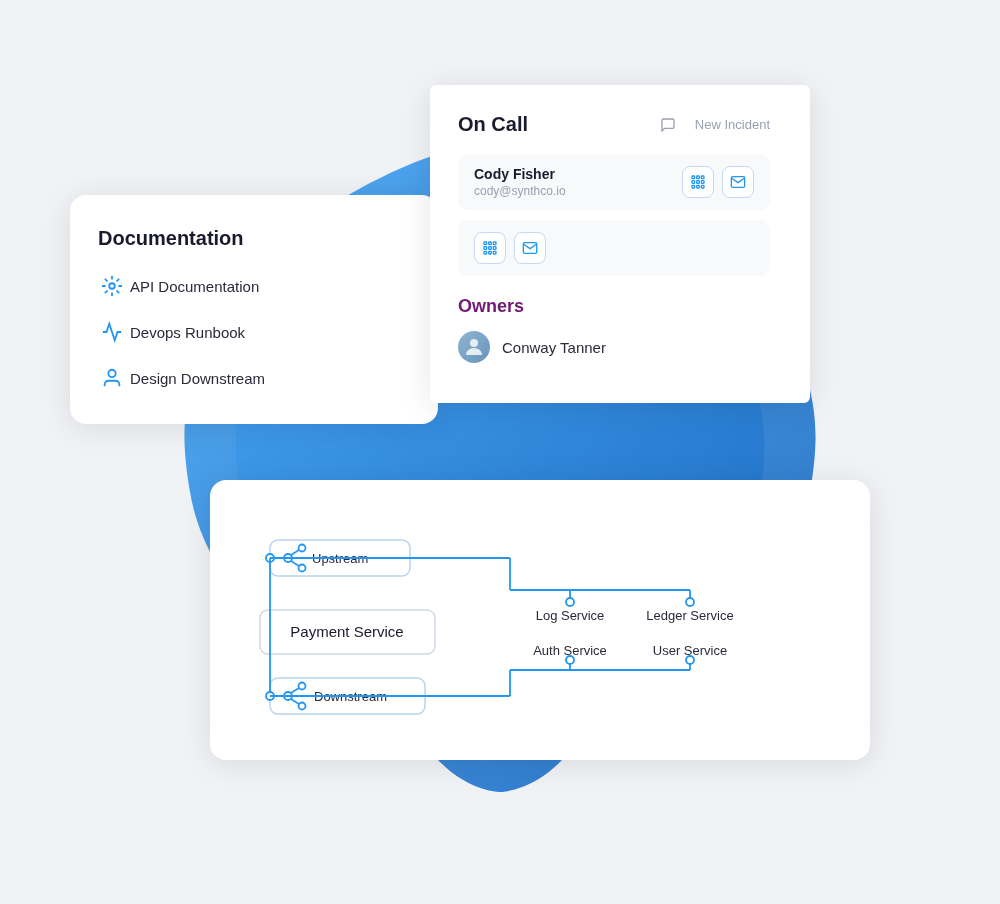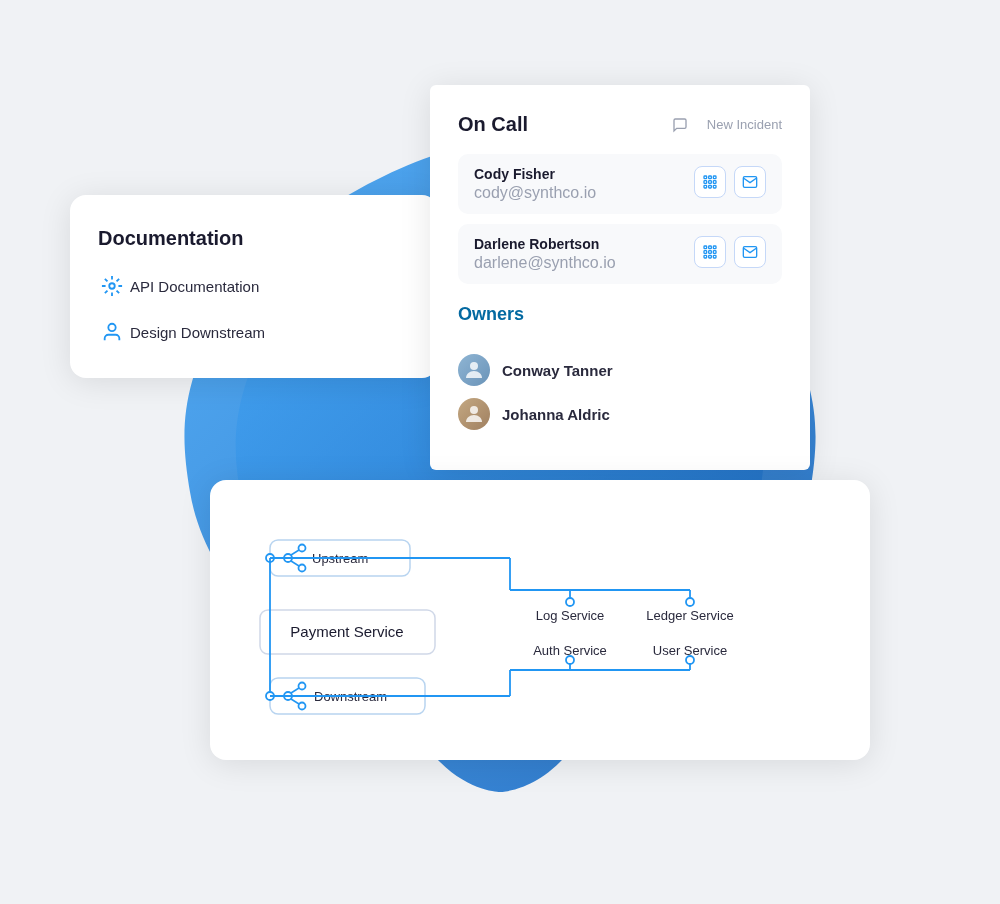--- a/index.html
+++ b/index.html
@@ -77,21 +77,21 @@
     }
 
     
     .oncall-card {
       position: absolute;
       top: 85px;
       left: 430px;
       width: 380px;
       background: #fff;
       border-radius: 6px;
-      padding: 28px 28px 28px 28px;
+      padding: 28px 40px 28px 28px;
       box-shadow: 0 4px 32px rgba(0,0,0,0.10);
     }
 
     .oncall-header {
       display: flex;
       justify-content: space-between;
       align-items: center;
       margin-bottom: 18px;
     }
 
@@ -125,21 +125,21 @@
       justify-content: space-between;
     }
 
     .person-info .name {
       font-size: 14px;
       font-weight: 600;
       color: #1a1a2e;
     }
 
     .person-info .email {
-      font-size: 16px;
+      font-size: 12px;
       color: #9aa0b0;
       margin-top: 2px;
     }
 
     .person-actions {
       display: flex;
       gap: 8px;
     }
 
     .action-btn {
@@ -160,22 +160,22 @@
       height: 16px;
     }
 
     .owners-section {
       margin-top: 20px;
     }
 
     .owners-section h3 {
       font-size: 18px;
       font-weight: 700;
-      color: #0369a1;
-      margin-bottom: 29px;
+      color: #701a75;
+      margin-bottom: 14px;
     }
 
     .owner-row {
       display: flex;
       align-items: center;
       gap: 12px;
       margin-bottom: 12px;
     }
 
     .owner-avatar {
@@ -199,21 +199,21 @@
     }
 
     .owner-avatar svg {
       width: 24px;
       height: 24px;
     }
 
     .owner-name {
       font-size: 15px;
       color: #2a2a3d;
-      font-weight: 700;
+      font-weight: 400;
     }
 
     
     .service-card {
       position: absolute;
       top: 480px;
       left: 210px;
       width: 660px;
       background: #fff;
       border-radius: 16px;
@@ -272,20 +272,28 @@
   <div class="doc-item">
     <div class="doc-icon">
       <svg viewBox="0 0 24 24" fill="none" stroke="currentColor" stroke-width="2">
         <circle cx="12" cy="12" r="3"></circle>
         <path d="M12 1v4M12 19v4M4.22 4.22l2.83 2.83M16.95 16.95l2.83 2.83M1 12h4M19 12h4M4.22 19.78l2.83-2.83M16.95 7.05l2.83-2.83"></path>
       </svg>
     </div>
     <span class="doc-label">API Documentation</span>
   </div>
 
+  <div class="doc-item">
+    <div class="doc-icon">
+      <svg viewBox="0 0 24 24" fill="none" stroke="currentColor" stroke-width="2">
+        <polyline points="22 12 18 12 15 21 9 3 6 12 2 12"></polyline>
+      </svg>
+    </div>
+    <span class="doc-label">Devops Runbook</span>
+  </div>
 
   <div class="doc-item">
     <div class="doc-icon">
       <svg viewBox="0 0 24 24" fill="none" stroke="currentColor" stroke-width="2">
         <path d="M20 21v-2a4 4 0 0 0-4-4H8a4 4 0 0 0-4 4v2"></path>
         <circle cx="12" cy="7" r="4"></circle>
       </svg>
     </div>
     <span class="doc-label">Design Downstream</span>
   </div>
@@ -324,24 +332,20 @@
       <div class="action-btn">
         <svg viewBox="0 0 24 24" fill="none" stroke="currentColor" stroke-width="2">
           <path d="M4 4h16c1.1 0 2 .9 2 2v12c0 1.1-.9 2-2 2H4c-1.1 0-2-.9-2-2V6c0-1.1.9-2 2-2z"></path>
           <polyline points="22,6 12,13 2,6"></polyline>
         </svg>
       </div>
     </div>
   </div>
 
   <div class="person-row">
-    <div class="person-info">
-      <div class="name">Darlene Robertson</div>
-      <div class="email">darlene@synthco.io</div>
-    </div>
     <div class="person-actions">
       <div class="action-btn">
         <svg viewBox="0 0 24 24" fill="none" stroke="currentColor" stroke-width="2">
           <rect x="3" y="3" width="4" height="4" rx="1"></rect>
           <rect x="10" y="3" width="4" height="4" rx="1"></rect>
           <rect x="17" y="3" width="4" height="4" rx="1"></rect>
           <rect x="3" y="10" width="4" height="4" rx="1"></rect>
           <rect x="10" y="10" width="4" height="4" rx="1"></rect>
           <rect x="17" y="10" width="4" height="4" rx="1"></rect>
           <rect x="3" y="17" width="4" height="4" rx="1"></rect>
@@ -364,29 +368,20 @@
     <div class="owner-row">
       <div class="owner-avatar avatar-conway">
         <svg viewBox="0 0 24 24" fill="rgba(255,255,255,0.8)">
           <circle cx="12" cy="8" r="4"></circle>
           <path d="M4 20c0-4 3.6-7 8-7s8 3 8 7"></path>
         </svg>
       </div>
       <span class="owner-name">Conway Tanner</span>
     </div>
 
-    <div class="owner-row">
-      <div class="owner-avatar avatar-johanna">
-        <svg viewBox="0 0 24 24" fill="rgba(255,255,255,0.8)">
-          <circle cx="12" cy="8" r="4"></circle>
-          <path d="M4 20c0-4 3.6-7 8-7s8 3 8 7"></path>
-        </svg>
-      </div>
-      <span class="owner-name">Johanna Aldric</span>
-    </div>
   </div>
 </div>
 
 <div class="service-card">
   <svg width="580" height="200" viewBox="0 0 580 200" style="overflow:visible;">
 
     <g>
       <rect x="20" y="20" width="140" height="36" rx="8" fill="white" stroke="#b8d4f0" stroke-width="1.5"></rect>
 
       <circle cx="38" cy="38" r="4" fill="none" stroke="#2196f3" stroke-width="1.8"></circle>

